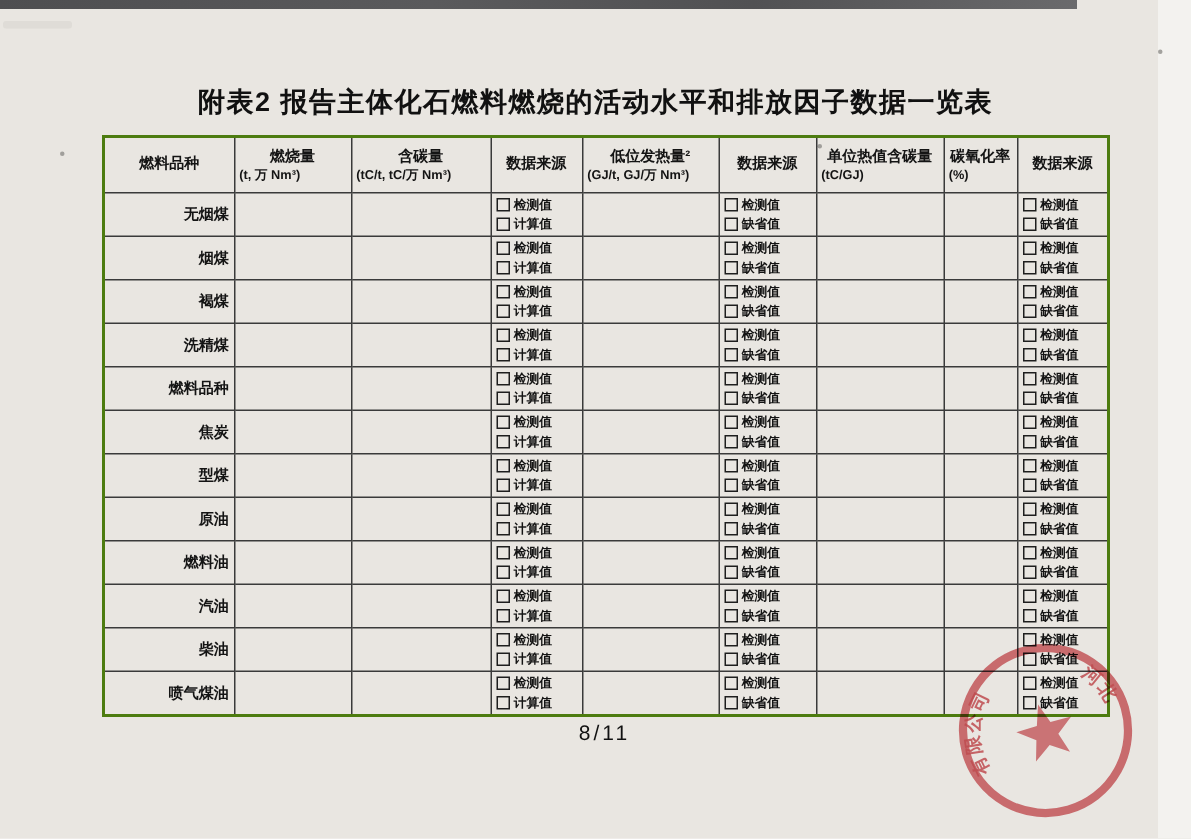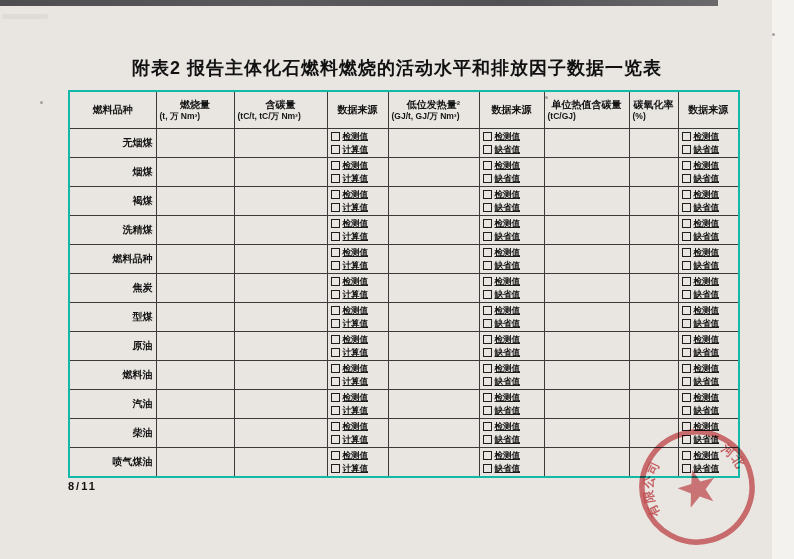--- a/index.html
+++ b/index.html
@@ -21,41 +21,41 @@
   .speck{position:absolute;width:3px;height:3px;background:#8f8d89;border-radius:50%;opacity:.8;}
 
   .doc-title{
     position:absolute;left:0;top:56px;width:794px;text-align:center;
     font-size:18px;font-weight:bold;letter-spacing:1px;color:#111;
   }
 
   table.main{
     position:absolute;left:68px;top:90px;width:670px;
     border-collapse:collapse;table-layout:fixed;
-    border:2px solid #14b8a6;
+    border:2px solid #4d7c0f;
   }
   table.main th,table.main td{
     border:1px solid #3a3a3a;
     padding:1px 3px;
     overflow:hidden;
     vertical-align:middle;
   }
   table.main thead tr{height:37px;}
   table.main tbody tr{height:28.7px;}
   th .h-label{font-size:10px;font-weight:bold;line-height:1.3;text-align:center;color:#141414;}
   th .h-unit{font-size:8.5px;font-weight:bold;line-height:1.2;text-align:left;color:#141414;white-space:nowrap;}
   td.fuel-cell{font-size:10px;font-weight:bold;text-align:right;padding-left:6px;color:#141414;}
   td.value-cell{background:transparent;}
-  td.source-cell{padding:1px 2px 1px 5px;text-decoration:underline;}
+  td.source-cell{padding:1px 2px 1px 5px;}
   .opt{display:flex;align-items:center;gap:3px;font-size:8.5px;font-weight:bold;line-height:13px;white-space:nowrap;color:#141414;}
   .cb{flex:0 0 auto;width:7px;height:7px;border:1px solid #1e1e1e;background:transparent;display:inline-block;}
 
   .page-footer{
-    position:absolute;left:68px;top:480px;width:670px;
-    font-size:11px;font-weight:bold;letter-spacing:2px;color:#111;
+    position:absolute;left:68px;top:480px;width:670px;text-align:center;
+    font-size:14px;font-weight:normal;letter-spacing:2px;color:#111;
   }
 
   .stamp{
     position:absolute;left:636px;top:426px;width:122px;height:122px;
     transform:rotate(-16deg);
     mix-blend-mode:multiply;opacity:.85;
     pointer-events:none;
   }
 </style>
 </head>

